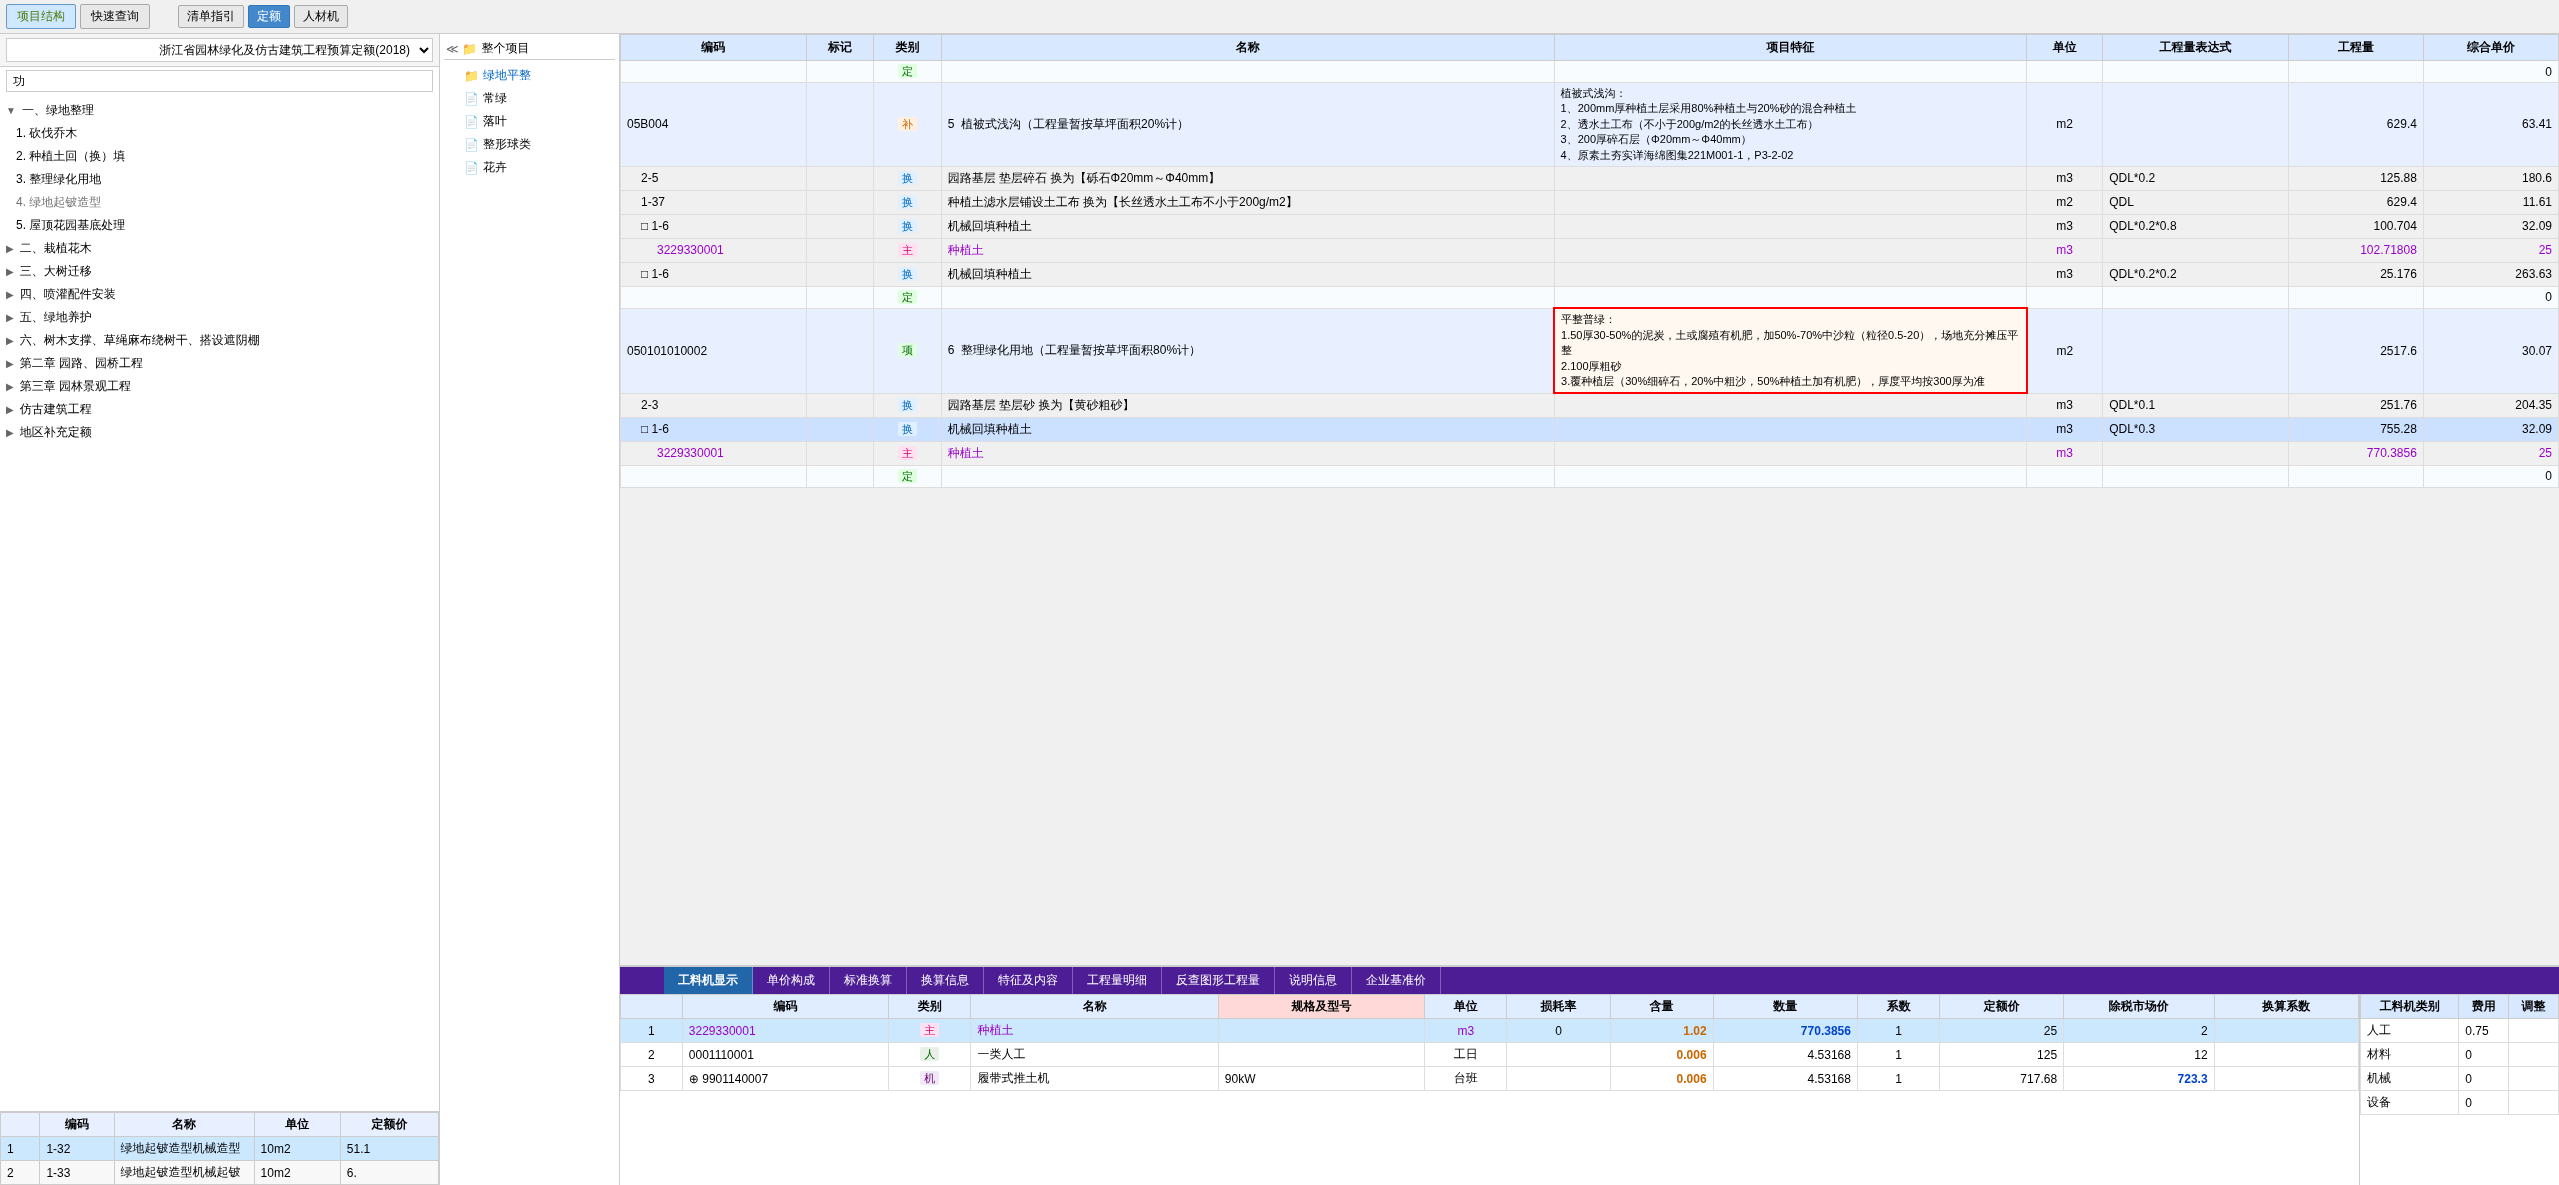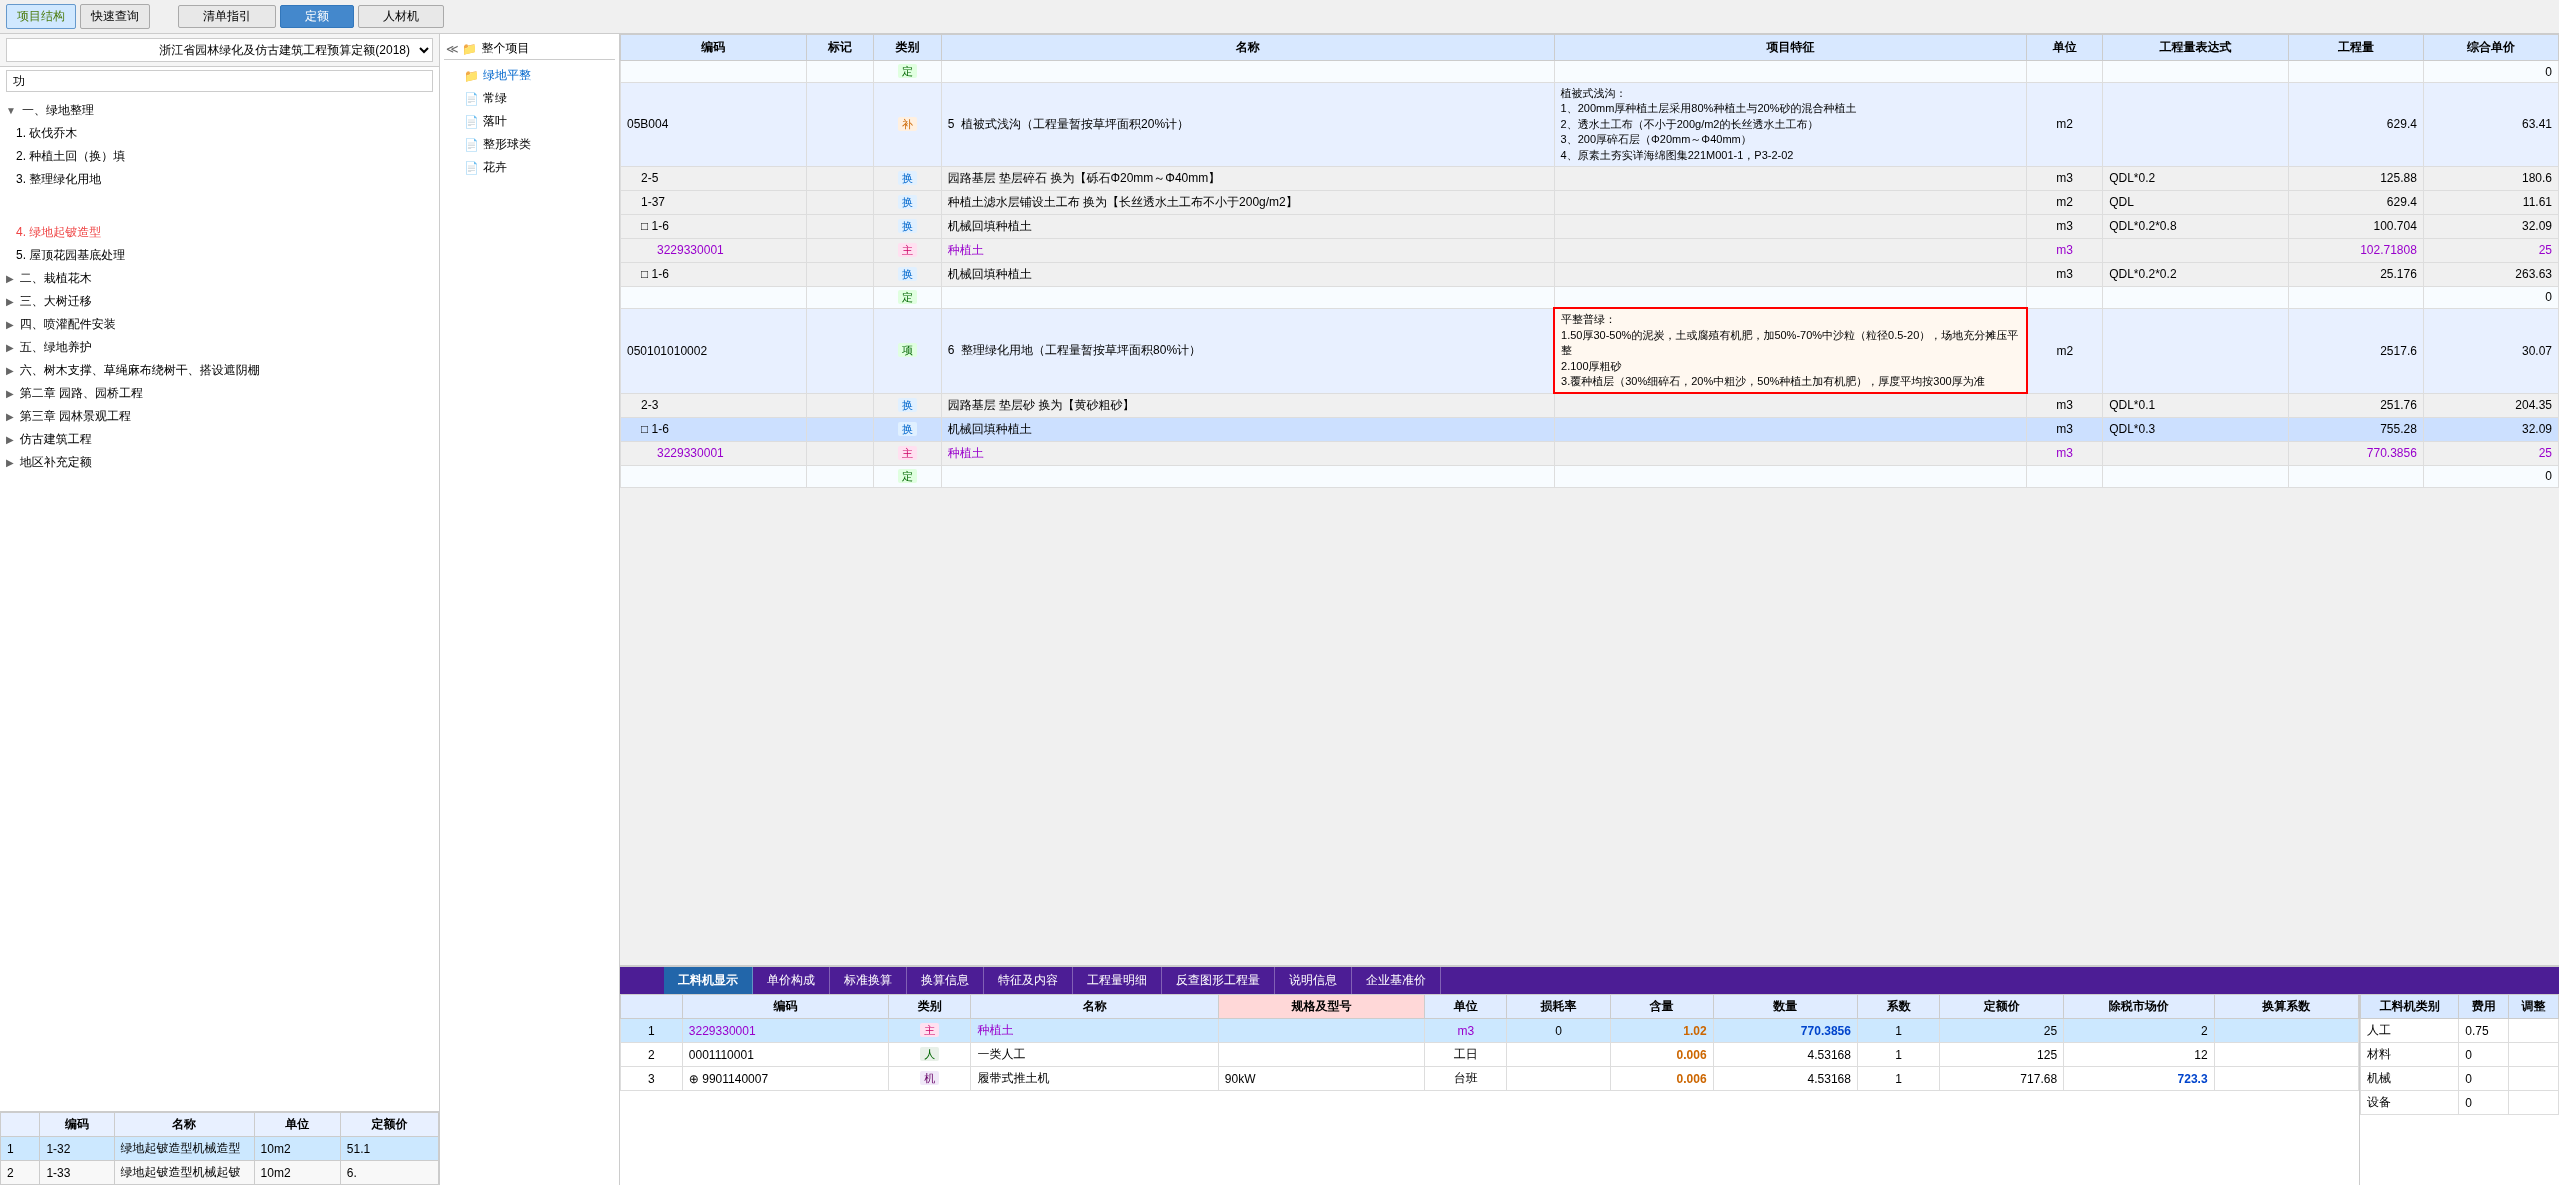--- a/index.html
+++ b/index.html
@@ -16,21 +16,21 @@
 
     
     .main-container { display: flex; flex: 1; overflow: hidden; }
 
     
     .left-panel {
       width: 440px; display: flex; flex-direction: column; border-right: 1px solid #ccc; background: #fff; flex-shrink: 0;
     }
 
     .toolbar-row { display: flex; align-items: center; gap: 4px; padding: 4px 6px; border-bottom: 1px solid #ccc; background: #f5f5f5; }
-    .small-btn { padding: 2px 24px; border: 1px solid #aaa; background: #e8e8e8; cursor: pointer; font-size: 12px; border-radius: 2px; }
+    .small-btn { padding: 2px 8px; border: 1px solid #aaa; background: #e8e8e8; cursor: pointer; font-size: 12px; border-radius: 2px; }
     .small-btn.active { background: #4488cc; color: white; border-color: #3377bb; }
 
     .dropdown-select { width: 100%; padding: 3px 6px; border: 1px solid #ccc; font-size: 12px; margin: 4px 6px; background: #fff; }
     .search-input { width: calc(100% - 12px); margin: 3px 6px; padding: 3px 6px; border: 1px solid #ccc; font-size: 12px; }
 
     .tree-container { flex: 1; overflow-y: auto; padding: 4px 0; }
     .tree-item { padding: 3px 6px; cursor: pointer; display: flex; align-items: center; gap: 4px; }
     .tree-indent { padding-left: 16px; }
     .tree-expand { font-size: 10px; color: #666; margin-right: 2px; }
 
@@ -140,21 +140,21 @@
       </div>
       <div class="tree-item tree-indent">
         <span>1. 砍伐乔木</span>
       </div>
       <div class="tree-item tree-indent">
         <span>2. 种植土回（换）填</span>
       </div>
       <div class="tree-item tree-indent">
         <span>3. 整理绿化用地</span>
       </div>
-      <div class="tree-item tree-indent" style="color:#ef4444;margin-top:30px;">
+      <div class="tree-item tree-indent" style="color:#737373;">
         <span>4. 绿地起铍造型</span>
       </div>
       <div class="tree-item tree-indent">
         <span>5. 屋顶花园基底处理</span>
       </div>
       <div class="tree-item">
         <span class="tree-expand">▶</span>
         <span>二、栽植花木</span>
       </div>
       <div class="tree-item">

